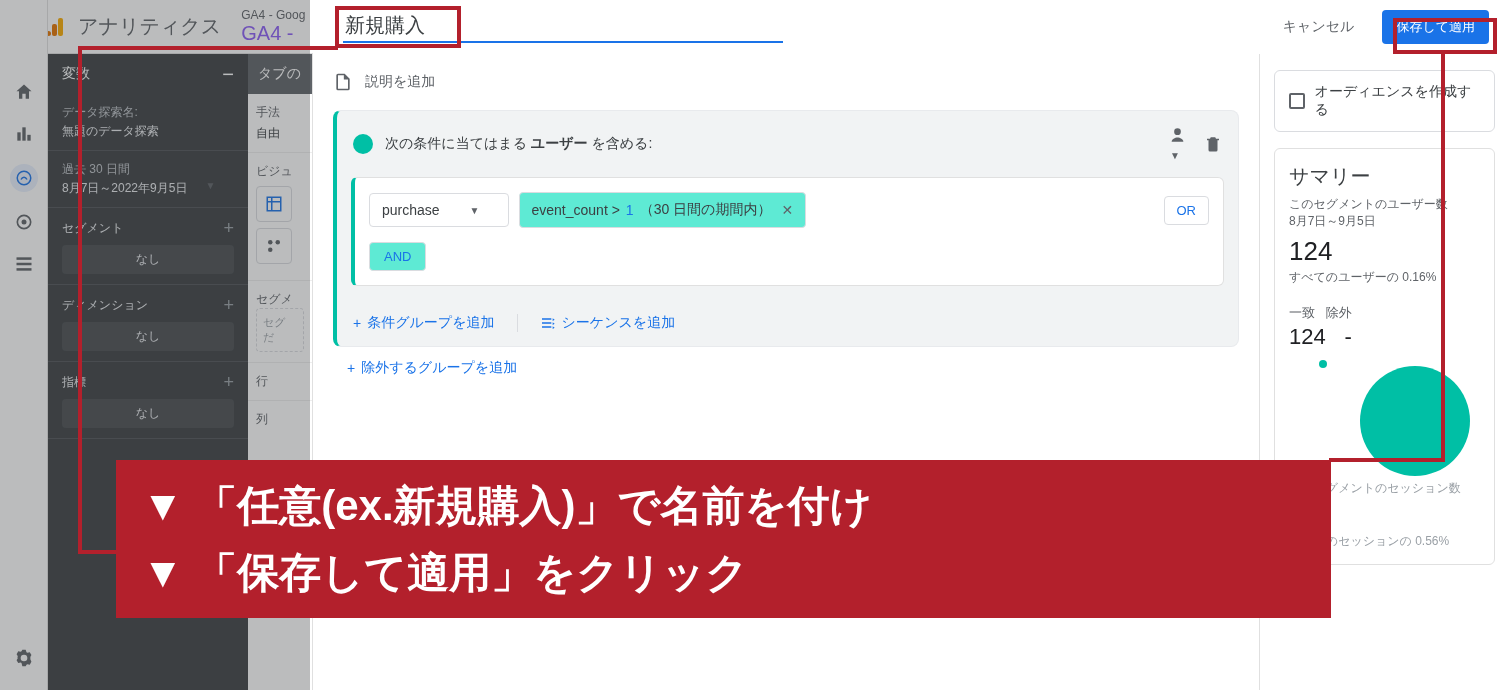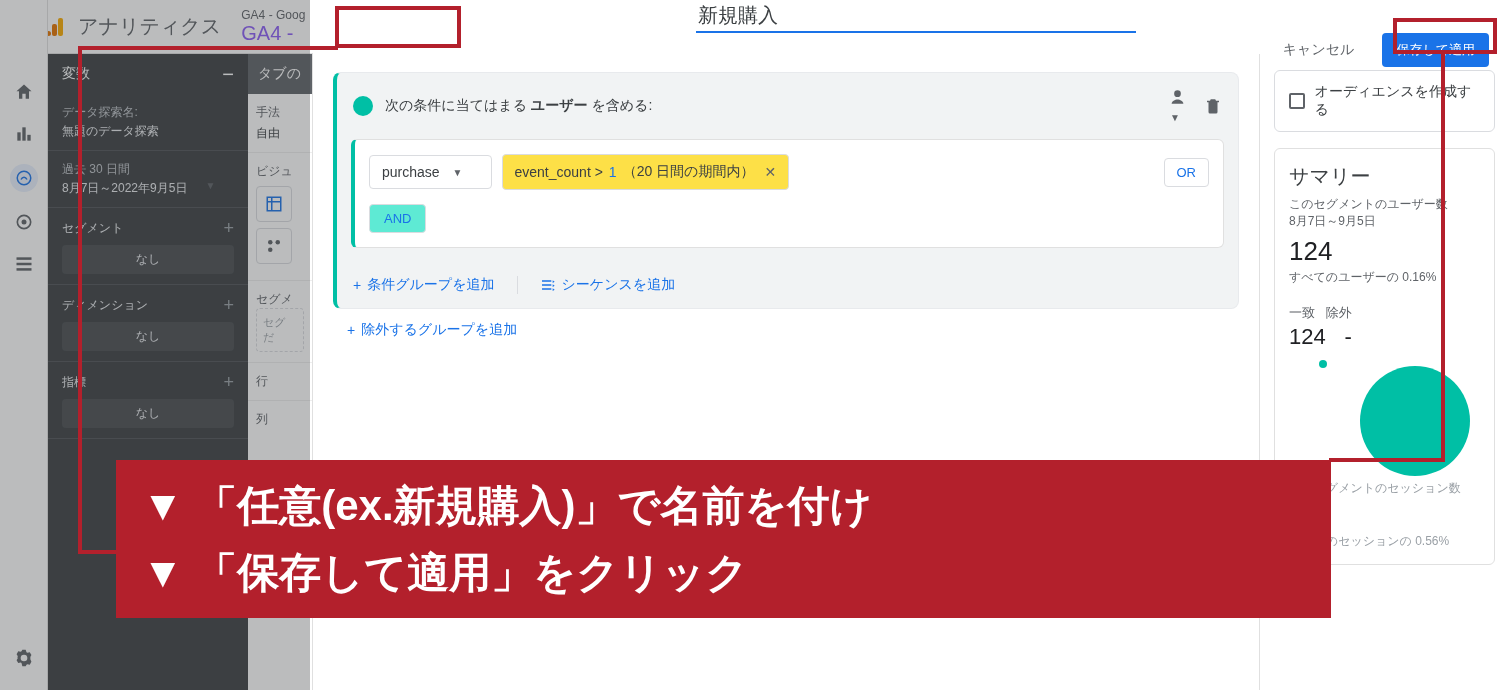--- a/index.html
+++ b/index.html
@@ -32,41 +32,41 @@
   .tabpanel { position: absolute; left: 248px; top: 54px; width: 65px; height: 636px; background:#fff; border-right:1px solid #e0e0e0; z-index:1; padding-top:0;}
   .tabpanel .hdr2 { height:40px; background:#5f6368; color:#fff; display:flex; align-items:center; padding-left:10px; font-size:14px;}
   .tabpanel .row { padding:10px 8px; font-size:12px; color:#5f6368; border-bottom:1px solid #eee;}
   .tabpanel .iconbtn { width:36px; height:36px; border:1px solid #dadce0; border-radius:4px; display:flex; align-items:center; justify-content:center; margin:6px 0; color:#1a73e8;}
 
   
   .dim { position: absolute; left:0; top:0; width: 310px; height: 690px; background: rgba(60,64,67,0.35); z-index: 2; pointer-events:none;}
 
   
   .editor { position: absolute; left: 313px; top: 0; width: 1196px; height: 690px; background: #fff; z-index: 5; display:flex; flex-direction:column;}
-  .editor-top { height: 54px; display:flex; align-items:center; padding: 0 20px 0 30px; border-bottom: 1px solid #fff; flex-direction: column;}
+  .editor-top { height: 54px; display:flex; align-items:center; padding: 0 20px 0 30px; border-bottom: 1px solid #fff;}
   .name-input { border:none; border-bottom:2px solid #1a73e8; font-size:20px; padding:4px 2px; width:440px; outline:none; color:#3c4043;}
   .editor-actions { margin-left:auto; display:flex; gap:16px; align-items:center;}
   .btn-cancel { color:#5f6368; font-size:14px; cursor:pointer; padding:8px 12px;}
   .btn-save { background:#1a73e8; color:#fff; font-size:13px; padding:8px 14px; border-radius:4px; cursor:pointer; border:none;}
 
   .editor-body { flex:1; display:flex; }
   .editor-main { flex:1; padding: 18px 20px 0 20px; overflow:auto;}
   .desc-row { display:flex; align-items:center; gap:12px; color:#5f6368; font-size:14px; margin-bottom:18px;}
   .desc-icon { width:20px; height:20px; color:#5f6368;}
 
   .cond-card { background:#f1f3f4; border-radius:8px; padding:0; border:1px solid #e8eaed;}
   .cond-head { display:flex; align-items:center; gap:12px; padding:14px 16px;}
   .green-dot { width:20px; height:20px; border-radius:50%; background:#00bfa5;}
   .cond-head-text { font-size:14px; color:#3c4043;}
   .cond-head-icons { margin-left:auto; display:flex; gap:14px; align-items:center; color:#5f6368;}
   .cond-inner { background:#fff; margin:0 14px 14px 14px; border-radius:6px; padding:14px; border:1px solid #e0e0e0; border-left:4px solid #00bfa5;}
   .cond-row { display:flex; align-items:center; gap:10px;}
-  .ev-select { border:1px solid #dadce0; border-radius:4px; padding:8px 28px 8px 12px; font-size:14px; color:#3c4043; background:#fff; position:relative; display:flex; align-items:center; gap:13px;}
+  .ev-select { border:1px solid #dadce0; border-radius:4px; padding:8px 28px 8px 12px; font-size:14px; color:#3c4043; background:#fff; position:relative; display:flex; align-items:center; gap:30px;}
   .chev { color:#5f6368; font-size:10px;}
-  .chip { border:1px solid #dadce0; border-radius:4px; padding:8px 12px; font-size:14px; color:#3c4043; display:flex; align-items:center; gap:6px; background:#fde047;}
+  .chip { border:1px solid #dadce0; border-radius:4px; padding:8px 12px; font-size:14px; color:#3c4043; display:flex; align-items:center; gap:6px; background:#5eead4;}
   .chip .blue { color:#1a73e8;}
   .chip .close { color:#5f6368; cursor:pointer; margin-left:4px;}
   .or-btn { margin-left:auto; border:1px solid #dadce0; border-radius:4px; padding:6px 12px; font-size:13px; color:#1a73e8; background:#fff; cursor:pointer;}
   .and-btn { margin-top:14px; border:1px solid #dadce0; border-radius:4px; padding:6px 14px; font-size:13px; color:#1a73e8; background:#5eead4; cursor:pointer; display:inline-block;}
 
   .add-links { display:flex; gap:22px; padding:14px 16px 14px 16px; font-size:14px;}
   .add-link { color:#1a73e8; display:flex; align-items:center; gap:6px; cursor:pointer;}
   .divider-v { width:1px; background:#dadce0;}
 
   .exclude-link { color:#1a73e8; font-size:14px; display:flex; align-items:center; gap:6px; cursor:pointer; margin:12px 0 0 14px;}
@@ -243,20 +243,28 @@
 <div class="editor">
   <div class="editor-top">
     <input class="name-input" value="新規購入" style="">
     <div class="editor-actions">
       <div class="btn-cancel">キャンセル</div>
       <button class="btn-save">保存して適用</button>
     </div>
   </div>
   <div class="editor-body">
     <div class="editor-main">
+      <div class="desc-row">
+        <span class="desc-icon">
+            <svg width="20" height="20" viewBox="0 0 24 24">
+              <path fill="#5f6368" d="M14 2H6a2 2 0 00-2 2v16a2 2 0 002 2h12a2 2 0 002-2V8l-6-6zM6 20V4h7v5h5v11H6z"></path>
+            </svg>
+          </span>
+        <span>説明を追加</span>
+      </div>
 
       <div class="cond-card" style="border-left:4px solid #00bfa5;">
         <div class="cond-head">
           <div class="green-dot"></div>
           <div class="cond-head-text">
             <span>次の条件に当てはまる </span><b>ユーザー</b><span> を含める:</span>
           </div>
           <div class="cond-head-icons">
             <span><svg width="20" height="20" viewBox="0 0 24 24">
                   <circle cx="9" cy="8" r="4" fill="#5f6368"></circle>
@@ -272,21 +280,21 @@
         </div>
         <div class="cond-inner">
           <div class="cond-row">
             <div class="ev-select">
               <span>purchase</span>
               <span class="chev">▼</span>
             </div>
             <div class="chip">
               <span>event_count &gt; </span>
                 <span class="blue">1</span>
-                <span>（20 日間の期間内）</span>
+                <span>（30 日間の期間内）</span>
               <span class="close">✕</span>
             </div>
             <div class="or-btn">OR</div>
           </div>
           <div class="and-btn">AND</div>
         </div>
         <div class="add-links">
           <div class="add-link">
             <span>+</span>
             <span>条件グループを追加</span>

